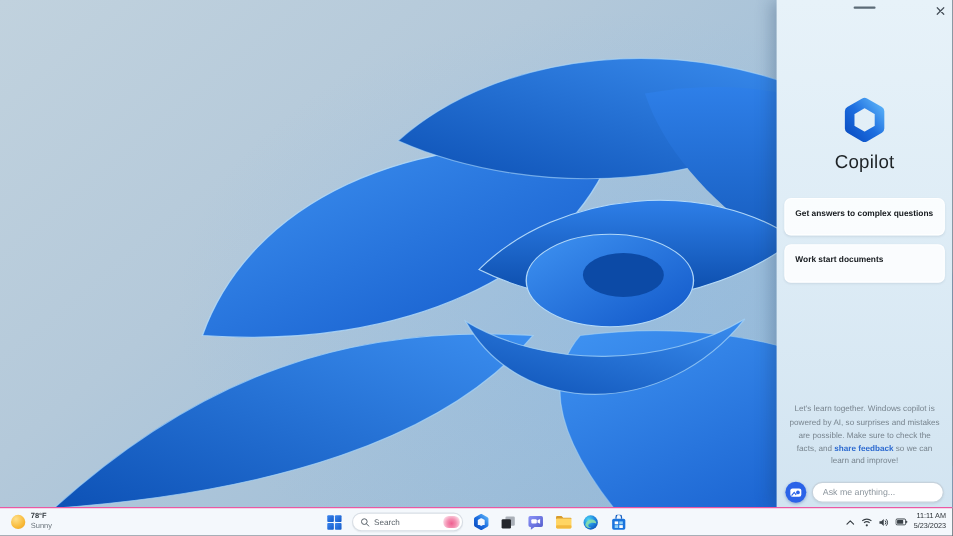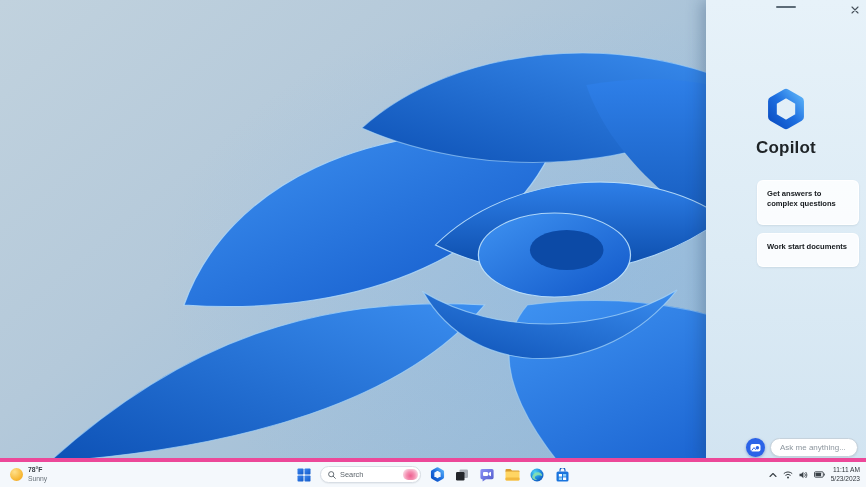--- a/index.html
+++ b/index.html
@@ -14,40 +14,40 @@
   
   .sidebar{position:absolute;top:0;right:0;width:160px;bottom:25px;
     background:linear-gradient(180deg,#e7f2f9 0%,#dcebf5 55%,#d2e4f1 100%);
     box-shadow:-5px 0 14px rgba(25,55,90,.28);}
   .drag-handle{position:absolute;top:6px;left:50%;transform:translateX(-50%);
     width:20px;height:2px;border-radius:2px;background:#5c6b77;}
   .close-btn{position:absolute;top:3px;right:5px;width:13px;height:13px;
     display:flex;align-items:center;justify-content:center;cursor:pointer;}
   .logo-wrap{position:absolute;top:88px;left:50%;transform:translateX(-50%);width:42px;height:42px;}
   .cop-title{position:absolute;top:138px;left:0;right:0;text-align:center;
-    font-size:17px;font-weight:700;color:#1e2326;letter-spacing:.2px;}
+    font-size:17px;font-weight:400;color:#1e2326;letter-spacing:.2px;}
   .cards{position:absolute;top:180px;left:7px;right:7px;display:flex;flex-direction:column;gap:8px;}
   .card{background:rgba(255,255,255,.85);border:1px solid rgba(255,255,255,.95);
-    border-radius:6px;padding:8px 9px;box-shadow:0 1px 2px rgba(50,70,90,.10);margin-left:44px;}
+    border-radius:6px;padding:8px 9px;box-shadow:0 1px 2px rgba(50,70,90,.10);}
   .card h4{font-size:7.6px;font-weight:700;color:#15191d;margin:0 0 6px;line-height:1.35;}
   .card p{font-size:7.6px;color:#505b64;margin:0;line-height:1.55;}
   .disclaimer{position:absolute;top:366px;left:11px;right:11px;text-align:center;
     font-size:7.4px;line-height:1.6;color:#78848e;}
   .disclaimer a{color:#2e6bd0;font-weight:700;text-decoration:none;cursor:pointer;}
-  .ask-row{position:absolute;left:8px;right:8px;bottom:5px;display:flex;align-items:center;gap:5px;margin-left:32px;}
+  .ask-row{position:absolute;left:8px;right:8px;bottom:5px;display:flex;align-items:center;gap:5px;}
   .shot-btn{width:19px;height:19px;border-radius:50%;background:#2b63e8;flex:none;
     display:flex;align-items:center;justify-content:center;box-shadow:0 1px 3px rgba(20,60,160,.4);cursor:pointer;}
   .ask-input{flex:1;min-width:0;height:19px;box-sizing:border-box;border-radius:10px;background:#fff;
     border:1px solid #c6d2dc;font-size:8px;color:#5c666e;padding:0 9px;outline:none;
     font-family:"Liberation Sans",sans-serif;box-shadow:0 1px 2px rgba(60,80,100,.12);}
   .ask-input::placeholder{color:#8d969e;}
 
   
   .taskbar{position:absolute;left:0;right:0;bottom:0;height:25px;background:#f4f8fc;
-    border-top:4px solid #ec4899;}
+    border-top:1px solid #ec4899;}
   .weather{position:absolute;left:10px;top:0;bottom:0;display:flex;align-items:center;gap:5px;cursor:pointer;}
   .sun{width:13px;height:13px;border-radius:50%;
     background:radial-gradient(circle at 35% 30%,#ffe08a,#f7b733 65%,#ea9b2c);}
   .weather .t{font-size:6.8px;color:#3a4147;line-height:1.3;font-weight:700;}
   .weather .c{font-size:6.8px;color:#6a737b;line-height:1.3;}
   .tb-center{position:absolute;left:50%;top:0;bottom:0;transform:translateX(-50%);
     display:flex;align-items:center;gap:7px;}
   .tb-btn{width:18px;height:18px;display:flex;align-items:center;justify-content:center;
     border-radius:4px;cursor:pointer;flex:none;}
   .search-pill{width:101px;height:17px;box-sizing:border-box;background:#fff;border:1px solid #d8dee5;
@@ -122,20 +122,23 @@
 
     <div class="cards">
       <div class="card">
         <h4>Get answers to complex questions</h4>
       </div>
       <div class="card">
         <h4>Work start documents</h4>
       </div>
     </div>
 
+    <div class="disclaimer">
+      <span>Let's learn together. Windows copilot is powered by AI, so surprises and mistakes are possible. Make sure to check the facts, and </span><a>share feedback</a><span> so we can learn and improve!</span>
+    </div>
 
     <div class="ask-row">
       <div class="shot-btn">
         <svg width="11" height="9" viewBox="0 0 11 9">
           <rect x="0.5" y="1" width="10" height="7.5" rx="2" fill="#ffffff"></rect>
           <circle cx="7.4" cy="4.7" r="1.7" fill="#2b63e8"></circle>
           <path d="M1.6 7.6 L4 4.6 L5.8 6.8" stroke="#2b63e8" stroke-width="1" fill="none"></path>
         </svg>
       </div>
       <input class="ask-input" type="text" placeholder="Ask me anything..." style="">

